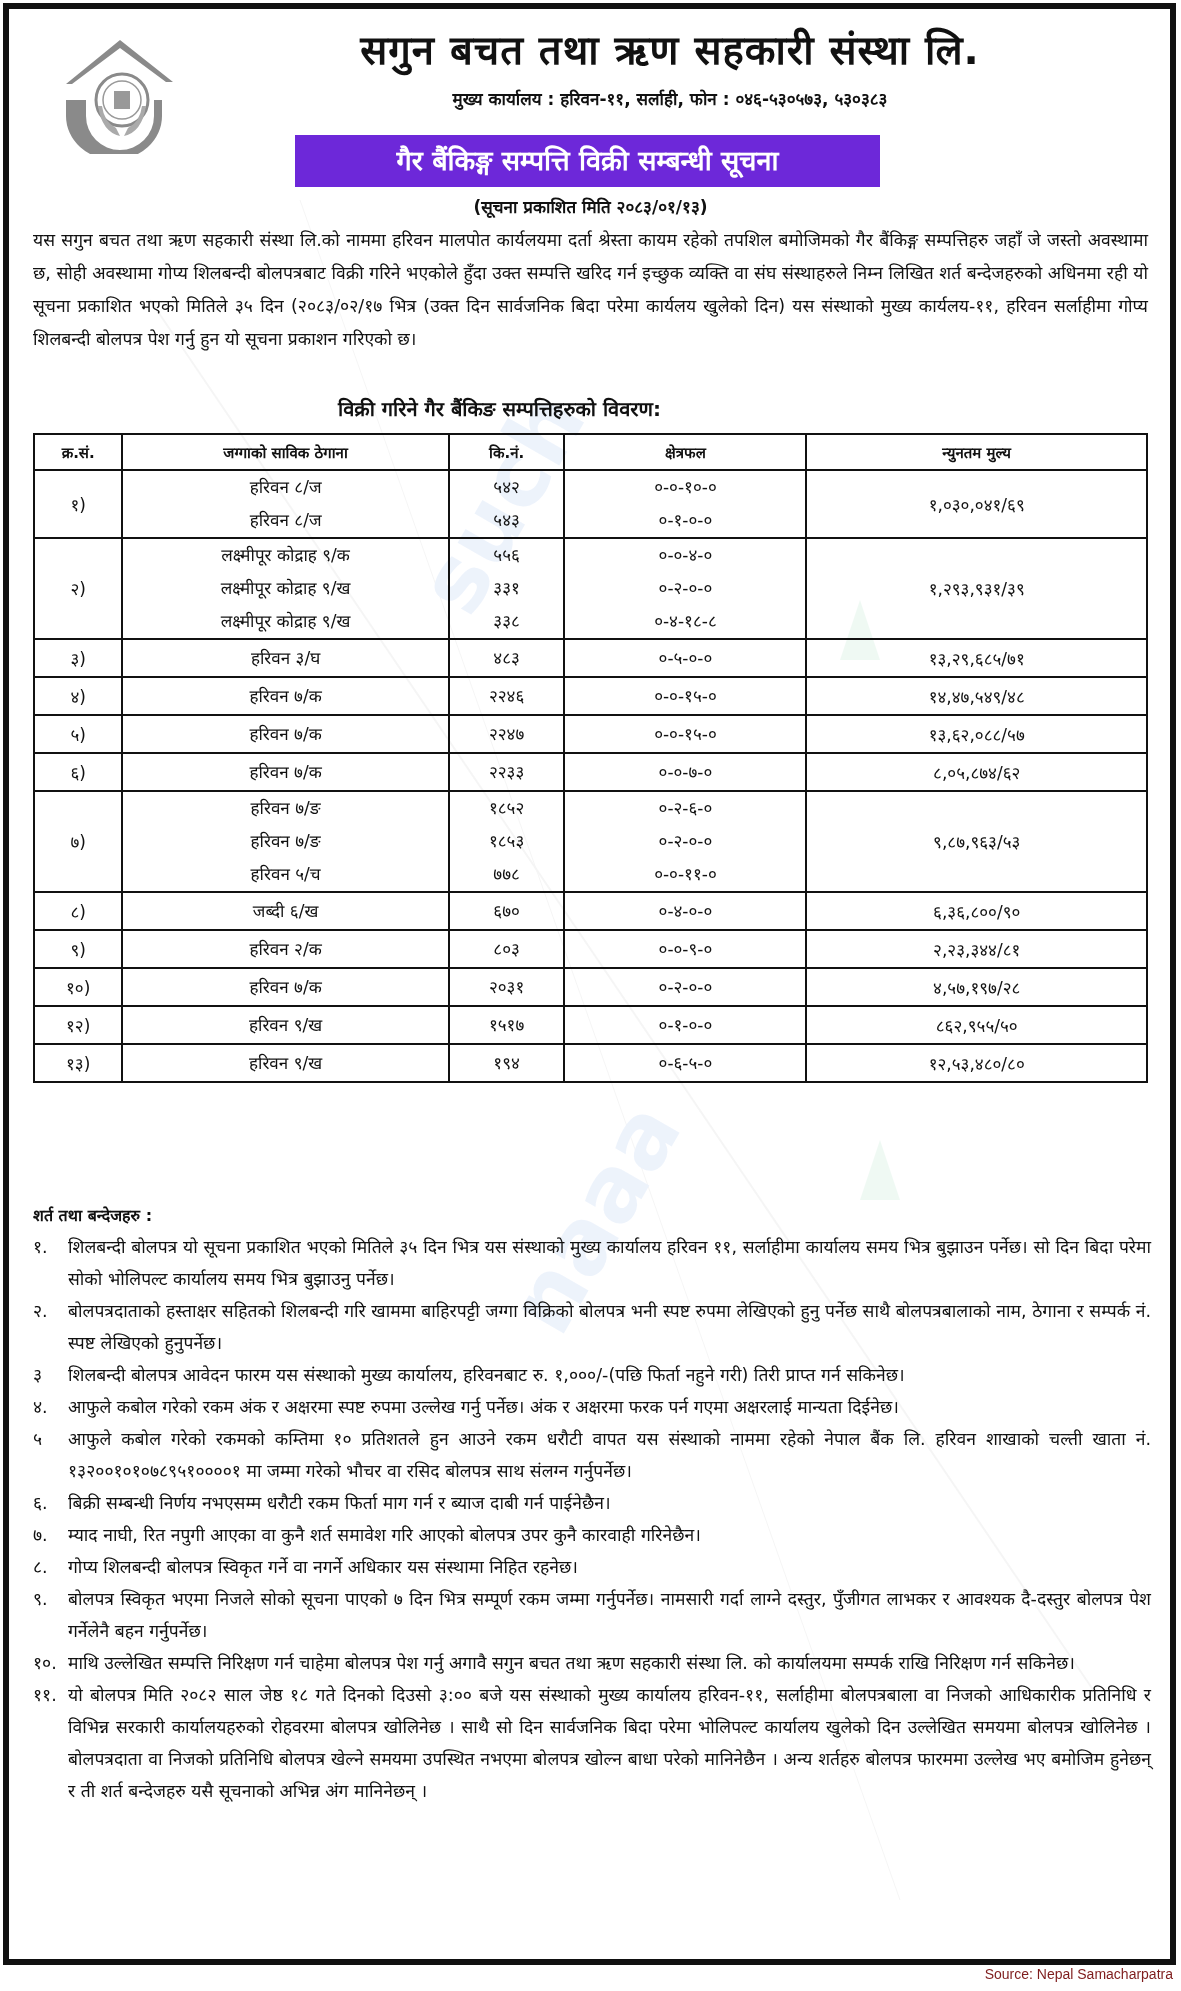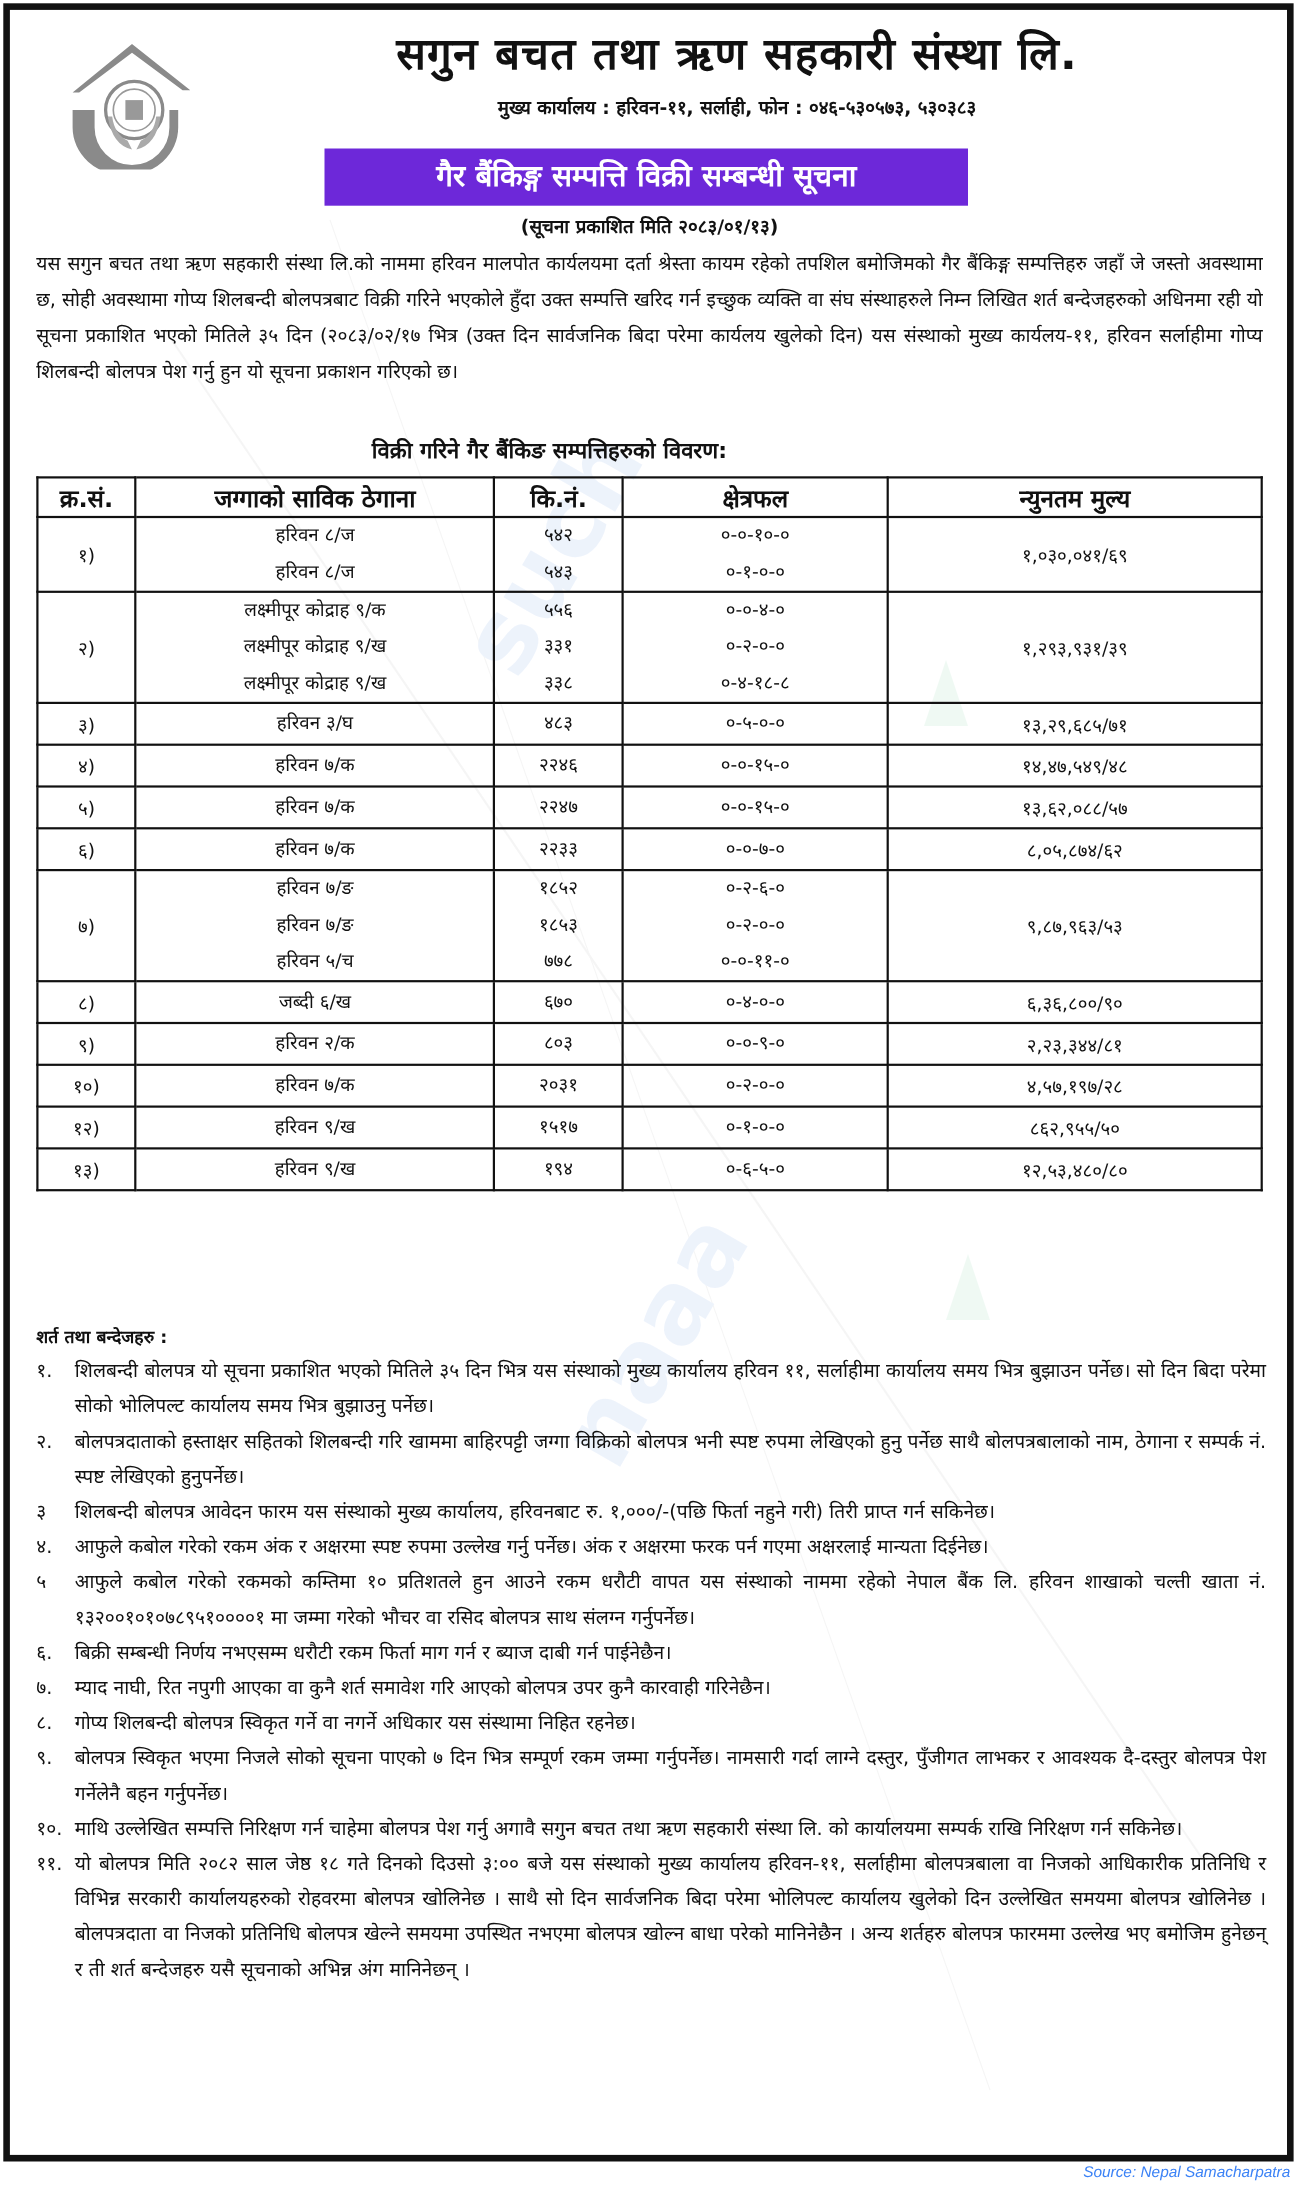--- a/index.html
+++ b/index.html
@@ -8,29 +8,29 @@
   .wm { position:absolute; pointer-events:none; }
   .logo { position:absolute; left:58px; top:36px; width:120px; height:118px; }
   .title { position:absolute; left:210px; top:22px; width:920px; text-align:center; font-size:40px; font-weight:bold; letter-spacing:1px; line-height:56px; }
   .address { position:absolute; left:210px; top:84px; width:920px; text-align:center; font-size:17px; font-weight:bold; line-height:30px; }
   .banner { position:absolute; left:295px; top:135px; width:585px; height:52px; background:#6d28d9; color:#fff; text-align:center; font-size:27px; font-weight:bold; line-height:52px; }
   .pubdate { position:absolute; left:0; top:194px; width:1181px; text-align:center; font-size:17px; font-weight:bold; line-height:26px; }
   .intro { position:absolute; left:33px; top:224px; width:1115px; font-size:17.5px; line-height:33px; text-align:justify; }
   .table-caption { position:absolute; left:0; top:396px; width:999px; text-align:center; font-size:20px; font-weight:bold; line-height:26px; }
   table.assets { position:absolute; left:33px; top:433px; width:1115px; border-collapse:collapse; font-size:17px; }
   table.assets th, table.assets td { border:2px solid #111; text-align:center; vertical-align:middle; padding:0; }
-  table.assets th { height:34px; font-weight:bold; font-size:22px; }
+  table.assets th { height:34px; font-weight:bold; font-size:15px; }
   table.assets td .line { display:block; line-height:33px; }
   table.assets td.single { height:36px; }
   .col-sn { width:90px; } .col-loc { width:343px;margin-left:28px; } .col-kn { width:119px; } .col-area { width:252px; } .col-price { width:355px; }
   .terms { position:absolute; left:33px; top:1172px; width:1118px; font-size:17.5px; line-height:32px; }
   .terms-heading { font-weight:bold; font-size:16px; line-height:30px;margin-top:29px; }
   .term { position:relative; padding-left:35px; text-align:justify; }
   .term .num { position:absolute; left:0; top:0; }
-  .source { position:absolute; right:8px; top:1966px; font-family:"Liberation Sans", sans-serif; font-style:italic; font-size:14px; color:#3b82f6; }
+  .source { position:absolute; right:8px; top:1966px; font-family:"Liberation Sans", sans-serif; font-size:14px; color:#7f1d1d; }
 </style>
 </head>
 <body>
 
 <div class="frame"></div>
 
 <svg class="wm" width="1181" height="1991" style="left:0;top:0;opacity:0.08;">
   <line x1="150" y1="300" x2="1100" y2="1700" stroke="#888" stroke-width="2"></line>
   <line x1="300" y1="200" x2="900" y2="1900" stroke="#888" stroke-width="1"></line>
   <text x="470" y="620" transform="rotate(-60 470 620)" font-size="90" font-weight="bold" fill="#2a6fd6" font-family="DejaVu Sans, sans-serif">such</text>

